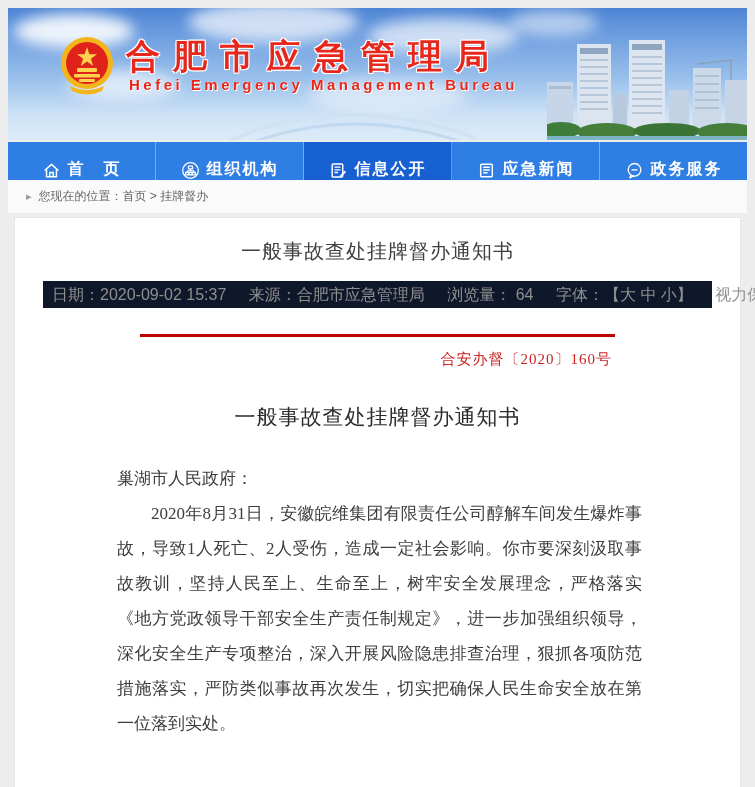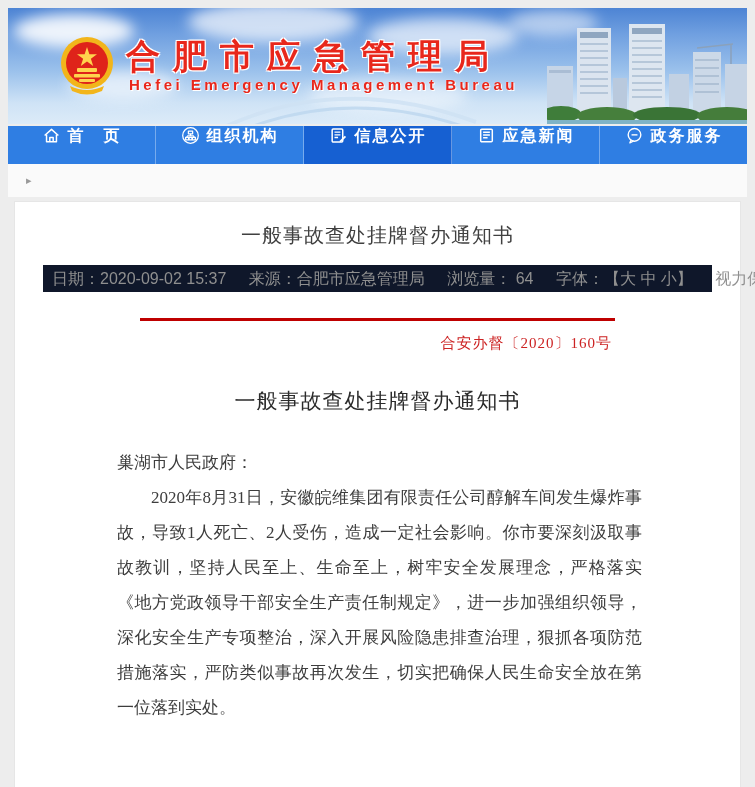--- a/index.html
+++ b/index.html
@@ -1,42 +1,42 @@
 <!DOCTYPE html>
 <html><head>
 <meta charset="utf-8">
 <style>
   * { margin:0; padding:0; box-sizing:border-box; }
   html,body { width:755px; height:787px; overflow:hidden; background:#ededed;
               font-family:"Liberation Sans", sans-serif; }
   .page { margin:8px 8px 0 8px; width:739px; }
 
   
-  .banner { position:relative; height:116px; overflow:hidden;
+  .banner { position:relative; height:132px; overflow:hidden;
             background:linear-gradient(180deg,#4d84d4 0%,#6f9fe0 22%,#9cc2ec 55%,#cfe3f6 82%,#dcebf8 100%); }
   .cloud { position:absolute; background:rgba(255,255,255,.88); border-radius:50%; filter:blur(7px); }
   .c1{width:120px;height:34px;left:6px;top:6px;}
   .c2{width:170px;height:40px;left:180px;top:-6px;opacity:.8}
   .c3{width:150px;height:36px;left:360px;top:10px;opacity:.75}
   .c4{width:110px;height:30px;left:60px;top:62px;opacity:.7}
   .c5{width:160px;height:34px;left:300px;top:70px;opacity:.55}
   .c6{width:90px;height:26px;left:500px;top:2px;opacity:.6}
   .banner-emblem { position:absolute; left:52px; top:26px; }
   .banner-title { position:absolute; left:118px; top:26px; color:#e8271c; font-weight:bold;
                   font-size:34px; letter-spacing:13px; white-space:nowrap;
                   text-shadow:0 0 2px #fff,1px 1px 0 #fff,-1px -1px 0 #fff,1px -1px 0 #fff,-1px 1px 0 #fff; }
   .banner-sub { position:absolute; left:121px; top:68px; color:#e8271c; font-weight:bold;
                 font-size:15px; letter-spacing:3.5px; white-space:nowrap;
                 text-shadow:0 0 1px #fff,1px 1px 0 #fff; }
   .skyline { position:absolute; right:0; bottom:0; }
   .swoosh { position:absolute; left:210px; bottom:-8px; opacity:.8 }
 
   
   .nav { display:flex; height:38px; margin-top:2px; background:#2f7ee3; }
-  .nav-item { flex:1; display:flex; align-items:flex-start; justify-content:center; gap:7px;
+  .nav-item { flex:1; display:flex; align-items:flex-end; justify-content:center; gap:7px;
               color:#fff; font-size:16px; font-weight:bold; letter-spacing:2px;
               border-right:1px solid rgba(255,255,255,.35); cursor:pointer; }
   .nav-item:last-child { border-right:none; }
   .nav-item.active { background:#1660d2; }
   .nav-ico { display:flex; align-items:center; }
 
   
   .crumbbar { height:33px; display:flex; align-items:center; padding-left:18px;
               background:#fafafa; font-size:12px; color:#666; }
   .crumb-arrow { color:#999; font-size:11px; margin-right:7px; }
@@ -195,20 +195,23 @@
             <path d="M6.2 8.4 H11.8"></path>
             <path d="M5.6 13.4 L4.6 16 L8.2 14.2"></path>
         </svg>
       </span>
       <span>政务服务</span>
     </div>
   </div>
 
   <div class="crumbbar">
     <span class="crumb-arrow">▸</span>
+    <span class="crumb">
+      <span>您现在的位置：</span><span class="crumb-home">首页</span><span> &gt; </span><span>挂牌督办</span>
+    </span>
   </div>
 
   <div class="card">
 
     <div class="art-title">一般事故查处挂牌督办通知书</div>
 
     <div class="metabar">
       <span class="seg">日期：2020-09-02 15:37</span>
       <span class="seg">来源：合肥市应急管理局</span>
       <span class="seg">浏览量： 64</span>

